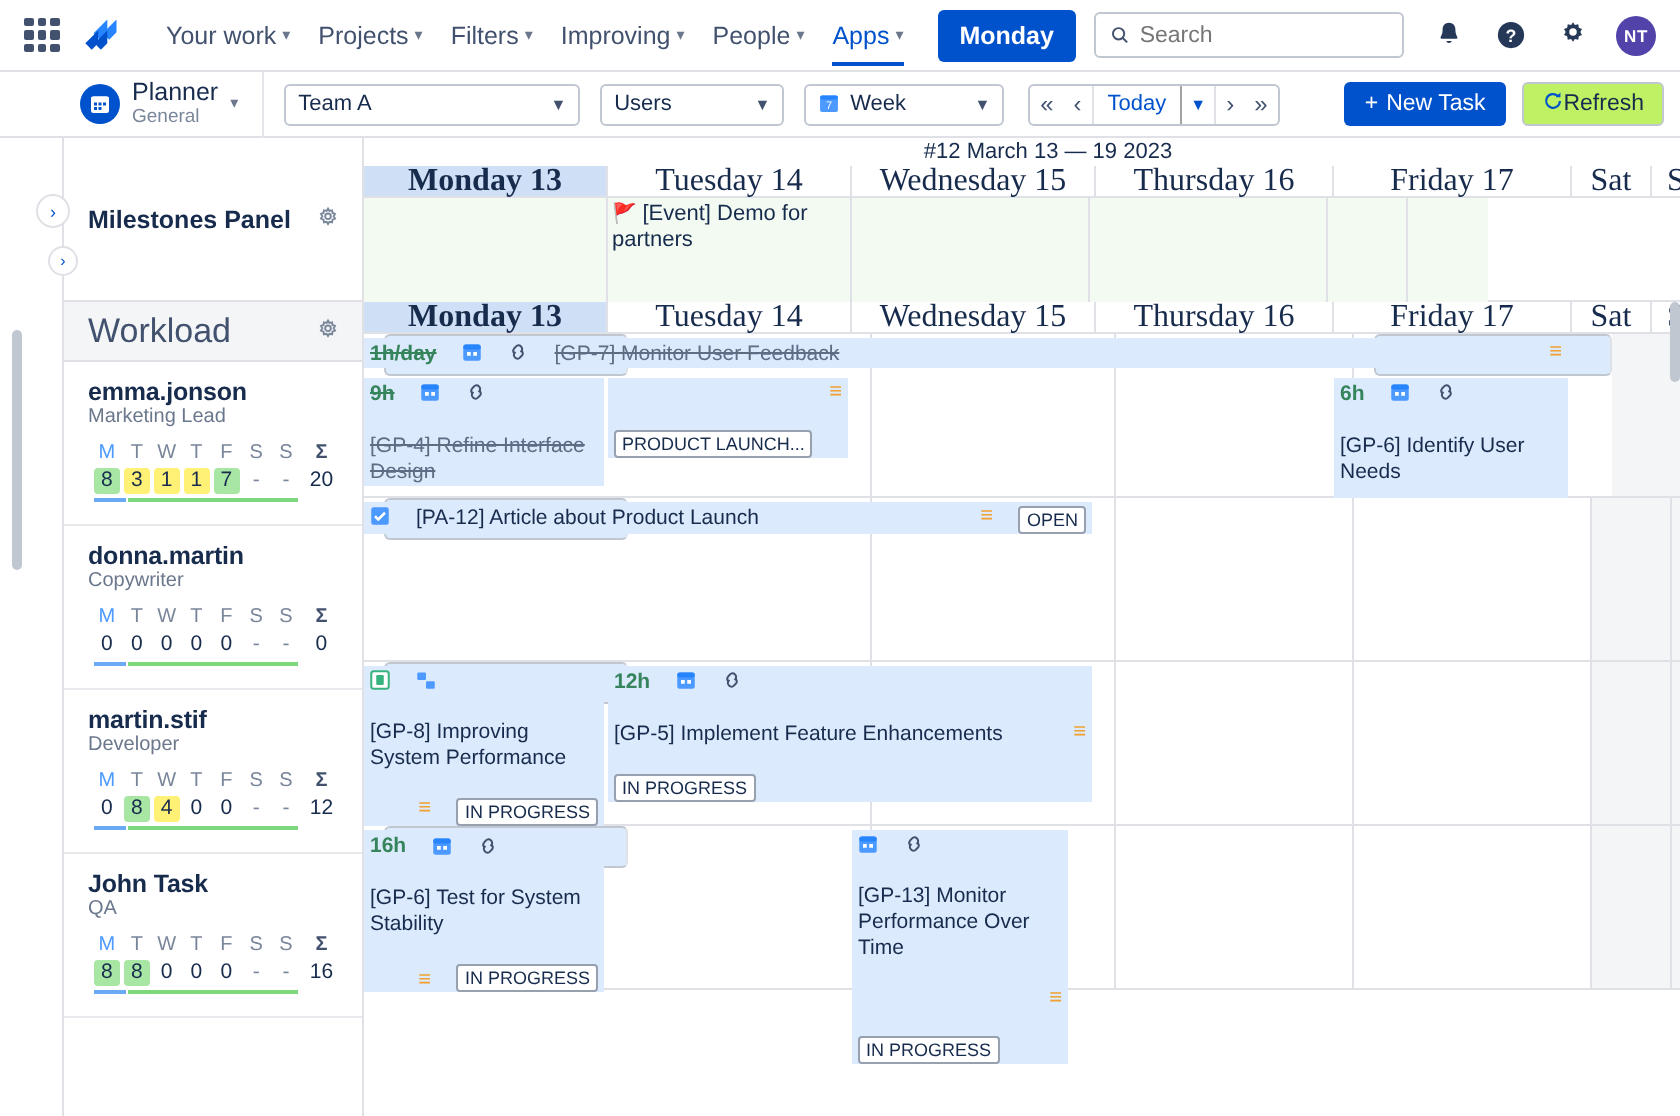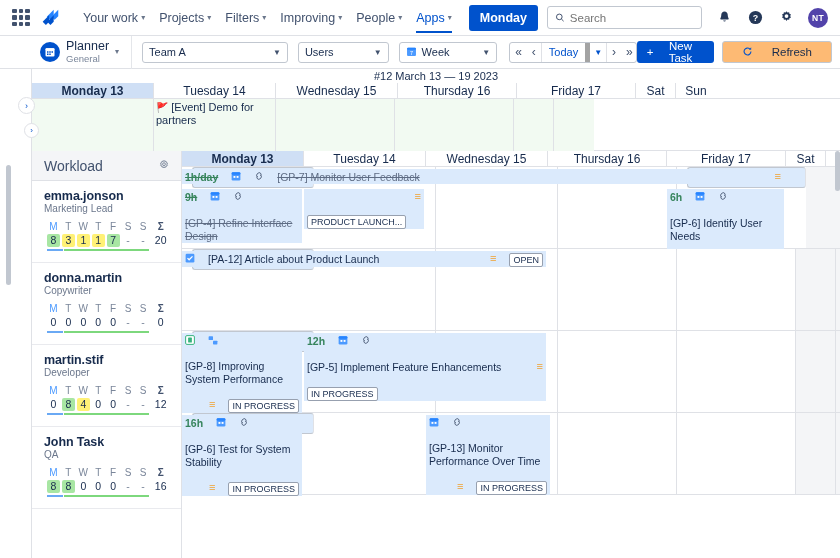--- a/index.html
+++ b/index.html
@@ -54,29 +54,29 @@
   .sel .lbl { flex:1; white-space:nowrap; }
   .sel .cv { color:#42526e; font-size:8px; }
   .sel.teama { width:148px; }
   .sel.users { width:92px; }
   .sel.week { width:100px; }
   .navgrp { display:flex; align-items:center; border:1px solid #c1c7d0; border-radius:3px;
     height:21px; margin-left:12px; overflow:hidden; }
   .navgrp span { padding:0 5px; font-size:12px; color:#42526e; cursor:pointer;
     line-height:19px; display:inline-block;}
   .navgrp .today { color:#0052cc; font-size:11px; padding:0 7px; border-left:1px solid #dfe1e6;
-    border-right:5px solid #a3a3a3; }
+    border-right:1px solid #a3a3a3; }
   .navgrp .tcar { color:#0052cc; font-size:8px; padding:0 4px; border-right:1px solid #dfe1e6;}
   .tb-right { margin-left:auto; display:flex; align-items:center; gap:8px; padding-right:8px;}
   .newtask { background:#0052cc; color:#fff; border:none; border-radius:3px; height:22px;
     font-size:11.5px; padding:0 10px; cursor:pointer; display:flex; align-items:center; gap:4px;
     font-family:inherit;}
-  .refresh { background:#fdba74; color:#172b4d; border:1px solid #c1c7d0; border-radius:3px;
-    height:22px; font-size:11.5px; padding:0 19px; cursor:pointer; display:flex;
-    align-items:center; gap:19px; font-family:inherit;}
+  .refresh { background:#bef264; color:#172b4d; border:1px solid #c1c7d0; border-radius:3px;
+    height:22px; font-size:11.5px; padding:0 9px; cursor:pointer; display:flex;
+    align-items:center; gap:0; font-family:inherit;}
 
   
   .shell { display:flex; height:489px; }
   .railcol { width:32px; flex:none; border-right:1px solid #dfe1e6; background:#fff;
     position:relative; }
   .rail-toggle { position:absolute; left:18px; top:28px; width:17px; height:17px;
     border-radius:50%; background:#fff; border:1px solid #dfe1e6; color:#0052cc;
     font-size:9px; display:flex; align-items:center; justify-content:center; cursor:pointer;
     z-index:5; }
   .rail-toggle2 { position:absolute; left:24px; top:54px; width:15px; height:15px;
@@ -89,42 +89,42 @@
   .msec { display:flex; height:82px; border-bottom:1px solid #dfe1e6; }
   .msec-left { width:150px; flex:none; border-right:1px solid #dfe1e6; display:flex;
     align-items:center; justify-content:space-between; padding:0 10px 0 12px; }
   .msec-left .ttl { font-size:12.5px; font-weight:bold; color:#172b4d; }
   .gear { width:14px; height:14px; cursor:pointer; }
   .msec-right { flex:1; position:relative; }
 
   .weekhdr { height:14px; text-align:center; font-size:11px; color:#172b4d;
     border-bottom:0px; line-height:14px; }
   .dayhdr { height:16px; display:flex; border-bottom:1px solid #dfe1e6; }
-  .dayhdr .dh { font-size:12px; text-align:center; line-height:16px; color:#172b4d;
-    border-right:1px solid #dfe1e6; cursor:pointer;}
+  .dayhdr .dh { font-size:16px; text-align:center; line-height:16px; color:#172b4d;
+    border-right:1px solid #dfe1e6; cursor:pointer;font-family:Liberation Serif, serif;}
   .dayhdr .dh.today { background:#cfdff5; font-weight:bold; }
   .dayhdr .dh:last-child { border-right:none; }
 
   .mgrid { display:flex; height:52px; }
   .mgrid .c { border-right:1px solid #dfe1e6; background:#f2faf2; position:relative;}
   .mgrid .c:last-child { border-right:none; }
   .mgrid .c.wknd { background:#f2faf2; }
   .milestone-chip { position:absolute; left:0; top:0; right:2px; background:#f6c98a;
     border:1px solid #eab76c; padding:2px 3px; font-size:11px; color:#172b4d;
     line-height:13px; cursor:pointer; }
   .event-chip { position:absolute; left:2px; top:2px; right:2px; font-size:11px;
     color:#172b4d; line-height:13px; cursor:pointer; }
 
   
   .wsec { display:flex; flex:1; overflow:hidden; }
   .wleft { width:150px; flex:none; border-right:1px solid #dfe1e6; background:#fff;
     display:flex; flex-direction:column; }
   .wl-hdr { height:30px; background:#f4f5f7; border-bottom:1px solid #dfe1e6;
     display:flex; align-items:center; justify-content:space-between; padding:0 10px 0 12px; }
-  .wl-hdr .ttl { font-size:14px; color:#42526e; }
+  .wl-hdr .ttl { font-size:17px; color:#42526e; }
   .person { border-bottom:1px solid #e9eaee; padding:8px 10px 6px 12px; height:82px; }
   .person .nm { font-size:12.5px; color:#172b4d; font-weight:bold; letter-spacing:-.1px;}
   .person .role { font-size:10px; color:#6b778c; margin-top:0px; }
   .wtable { display:flex; margin-top:7px; padding-left:2px; }
   .wcell { width:16px; text-align:center; font-size:10px; }
   .wcell.sum { width:22px; }
   .wcell .dl { color:#7a869a; font-size:10px; line-height:12px;}
   .wcell .dl.mon { color:#4c9aff; }
   .wcell .dl.sig { color:#42526e; font-weight:bold; font-size:10px;}
   .wcell .dv { font-size:10.5px; color:#172b4d; line-height:13px; display:block;
@@ -314,20 +314,29 @@
 <div class="shell">
   <div class="railcol">
     <div class="rail-toggle">›</div>
     <div class="rail-toggle2">›</div>
     <div class="mini-scroll"></div>
   </div>
 
   <div class="content">
 
     <div class="msec">
+      <div class="msec-left">
+        <span class="ttl">Milestones Panel</span>
+        <span class="gear">
+          <svg width="14" height="14" viewBox="0 0 16 16">
+              <path d="M8 1.5l.8 1.3 1.5-.3.3 1.5 1.4.6-.8 1.3.8 1.3-1.4.6-.3 1.5-1.5-.3L8 10.3l-.8-1.3-1.5.3-.3-1.5-1.4-.6.8-1.3-.8-1.3 1.4-.6.3-1.5 1.5.3z" fill="none" stroke="#7a869a" stroke-width="1.1"></path>
+              <circle cx="8" cy="5.9" r="1.6" fill="none" stroke="#7a869a" stroke-width="1.1"></circle>
+            </svg>
+        </span>
+      </div>
       <div class="msec-right">
         <div class="weekhdr">#12 March 13 — 19 2023</div>
         <div class="dayhdr" id="mday-hdr">
             <div class="dh today" style="width: 122px; flex: 0 0 auto;"><span>Monday 13</span></div>
             <div class="dh" style="width: 122px; flex: 0 0 auto;"><span>Tuesday 14</span></div>
             <div class="dh" style="width: 122px; flex: 0 0 auto;"><span>Wednesday 15</span></div>
             <div class="dh" style="width: 119px; flex: 0 0 auto;"><span>Thursday 16</span></div>
             <div class="dh" style="width: 119px; flex: 0 0 auto;"><span>Friday 17</span></div>
             <div class="dh" style="width: 40px; flex: 0 0 auto;"><span>Sat</span></div>
             <div class="dh" style="width: 40px; flex: 0 0 auto;"><span>Sun</span></div>
@@ -662,38 +671,38 @@
               </div>
             </div>
             <div class="taskrow">
               <div class="c sel" style="width: 122px; flex: 0 0 auto;"></div>
               <div class="c" style="width: 122px; flex: 0 0 auto;"></div>
               <div class="c" style="width: 122px; flex: 0 0 auto;"></div>
               <div class="c" style="width: 119px; flex: 0 0 auto;"></div>
               <div class="c" style="width: 119px; flex: 0 0 auto;"></div>
               <div class="c wknd" style="width: 40px; flex: 0 0 auto;"></div>
               <div class="c wknd" style="width: 40px; flex: 0 0 auto;"></div>
-              <div class="bar" style="left: 0px; width: 120px; top: 2px;">
+              <div class="bar" style="left: 0px; width: 120px; top: 2px; align-items: flex-end;">
                 <span class="hrs">16h</span>
                 <span style="font-size: 9px; line-height: 12px;"><svg class="tico" viewBox="0 0 16 16">
                     <rect x="1" y="2" width="14" height="13" rx="2" fill="#4c9aff"></rect>
                     <rect x="1" y="2" width="14" height="4" rx="2" fill="#2684ff"></rect>
                     <rect x="4" y="8" width="3" height="3" fill="#fff"></rect>
                     <rect x="9" y="8" width="3" height="3" fill="#fff"></rect>
                   </svg></span>
                 <span style="font-size: 9px; line-height: 12px;"><svg class="tico" viewBox="0 0 16 16">
                     <path d="M5 9a3 3 0 0 1 0-4l2-2a3 3 0 0 1 4 4l-1 1" fill="none" stroke="#42526e" stroke-width="1.5"></path>
                     <path d="M11 7a3 3 0 0 1 0 4l-2 2a3 3 0 0 1-4-4l1-1" fill="none" stroke="#42526e" stroke-width="1.5"></path>
                   </svg></span>
                 <span class="tx">[GP-6] Test for System Stability</span>
                 <span class="spacer"></span>
                 <span class="prio">≡</span>
                 <span class="status">IN PROGRESS</span>
               </div>
-              <div class="bar" style="left: 244px; width: 124px; top: 2px;">
+              <div class="bar" style="left: 244px; width: 108px; top: 2px;">
                 <span style="font-size: 9px; line-height: 12px;"><svg class="tico" viewBox="0 0 16 16">
                     <rect x="1" y="2" width="14" height="13" rx="2" fill="#4c9aff"></rect>
                     <rect x="1" y="2" width="14" height="4" rx="2" fill="#2684ff"></rect>
                     <rect x="4" y="8" width="3" height="3" fill="#fff"></rect>
                     <rect x="9" y="8" width="3" height="3" fill="#fff"></rect>
                   </svg></span>
                 <span style="font-size: 9px; line-height: 12px;"><svg class="tico" viewBox="0 0 16 16">
                     <path d="M5 9a3 3 0 0 1 0-4l2-2a3 3 0 0 1 4 4l-1 1" fill="none" stroke="#42526e" stroke-width="1.5"></path>
                     <path d="M11 7a3 3 0 0 1 0 4l-2 2a3 3 0 0 1-4-4l1-1" fill="none" stroke="#42526e" stroke-width="1.5"></path>
                   </svg></span>

